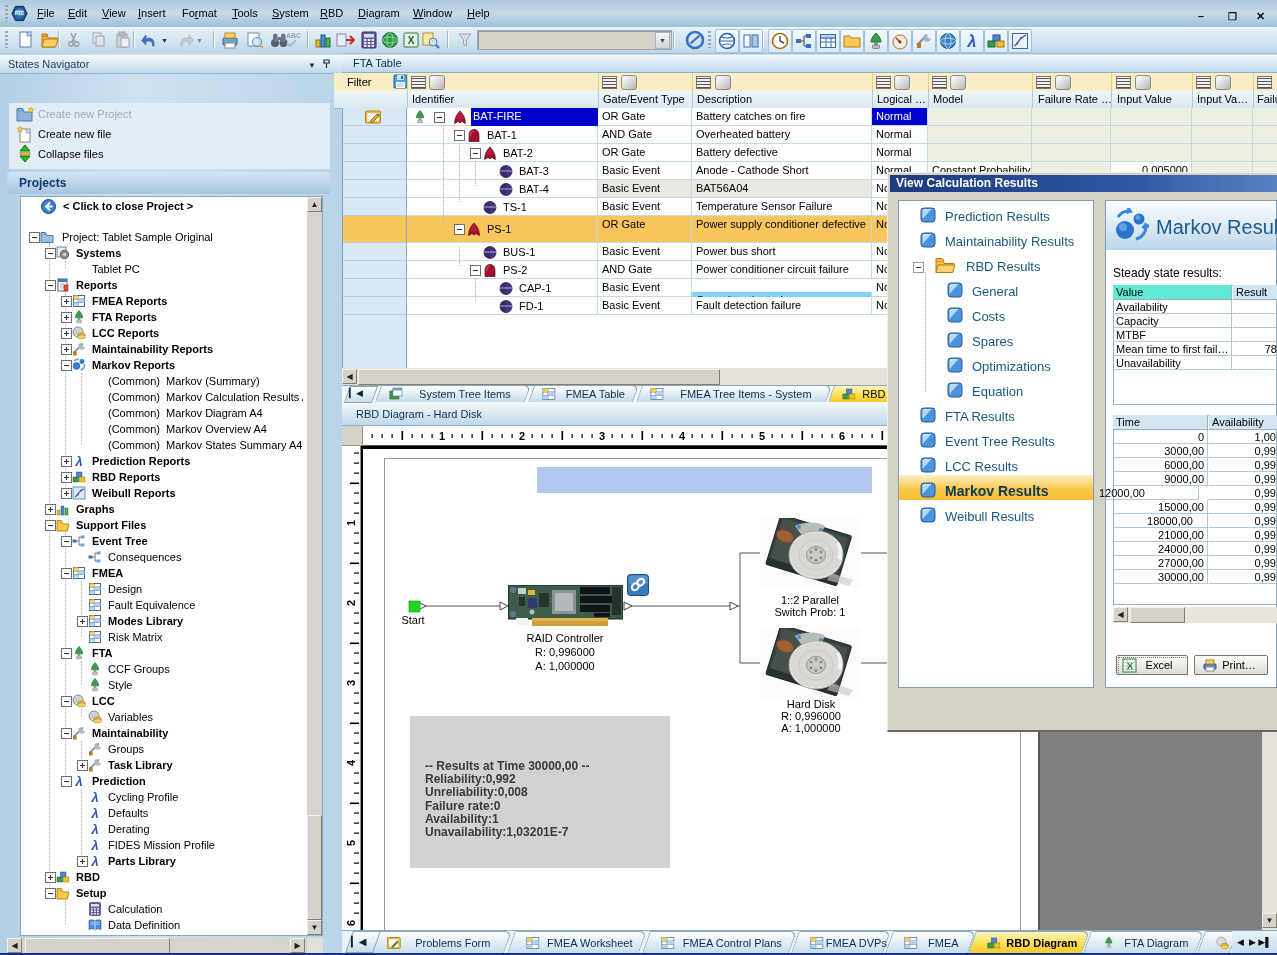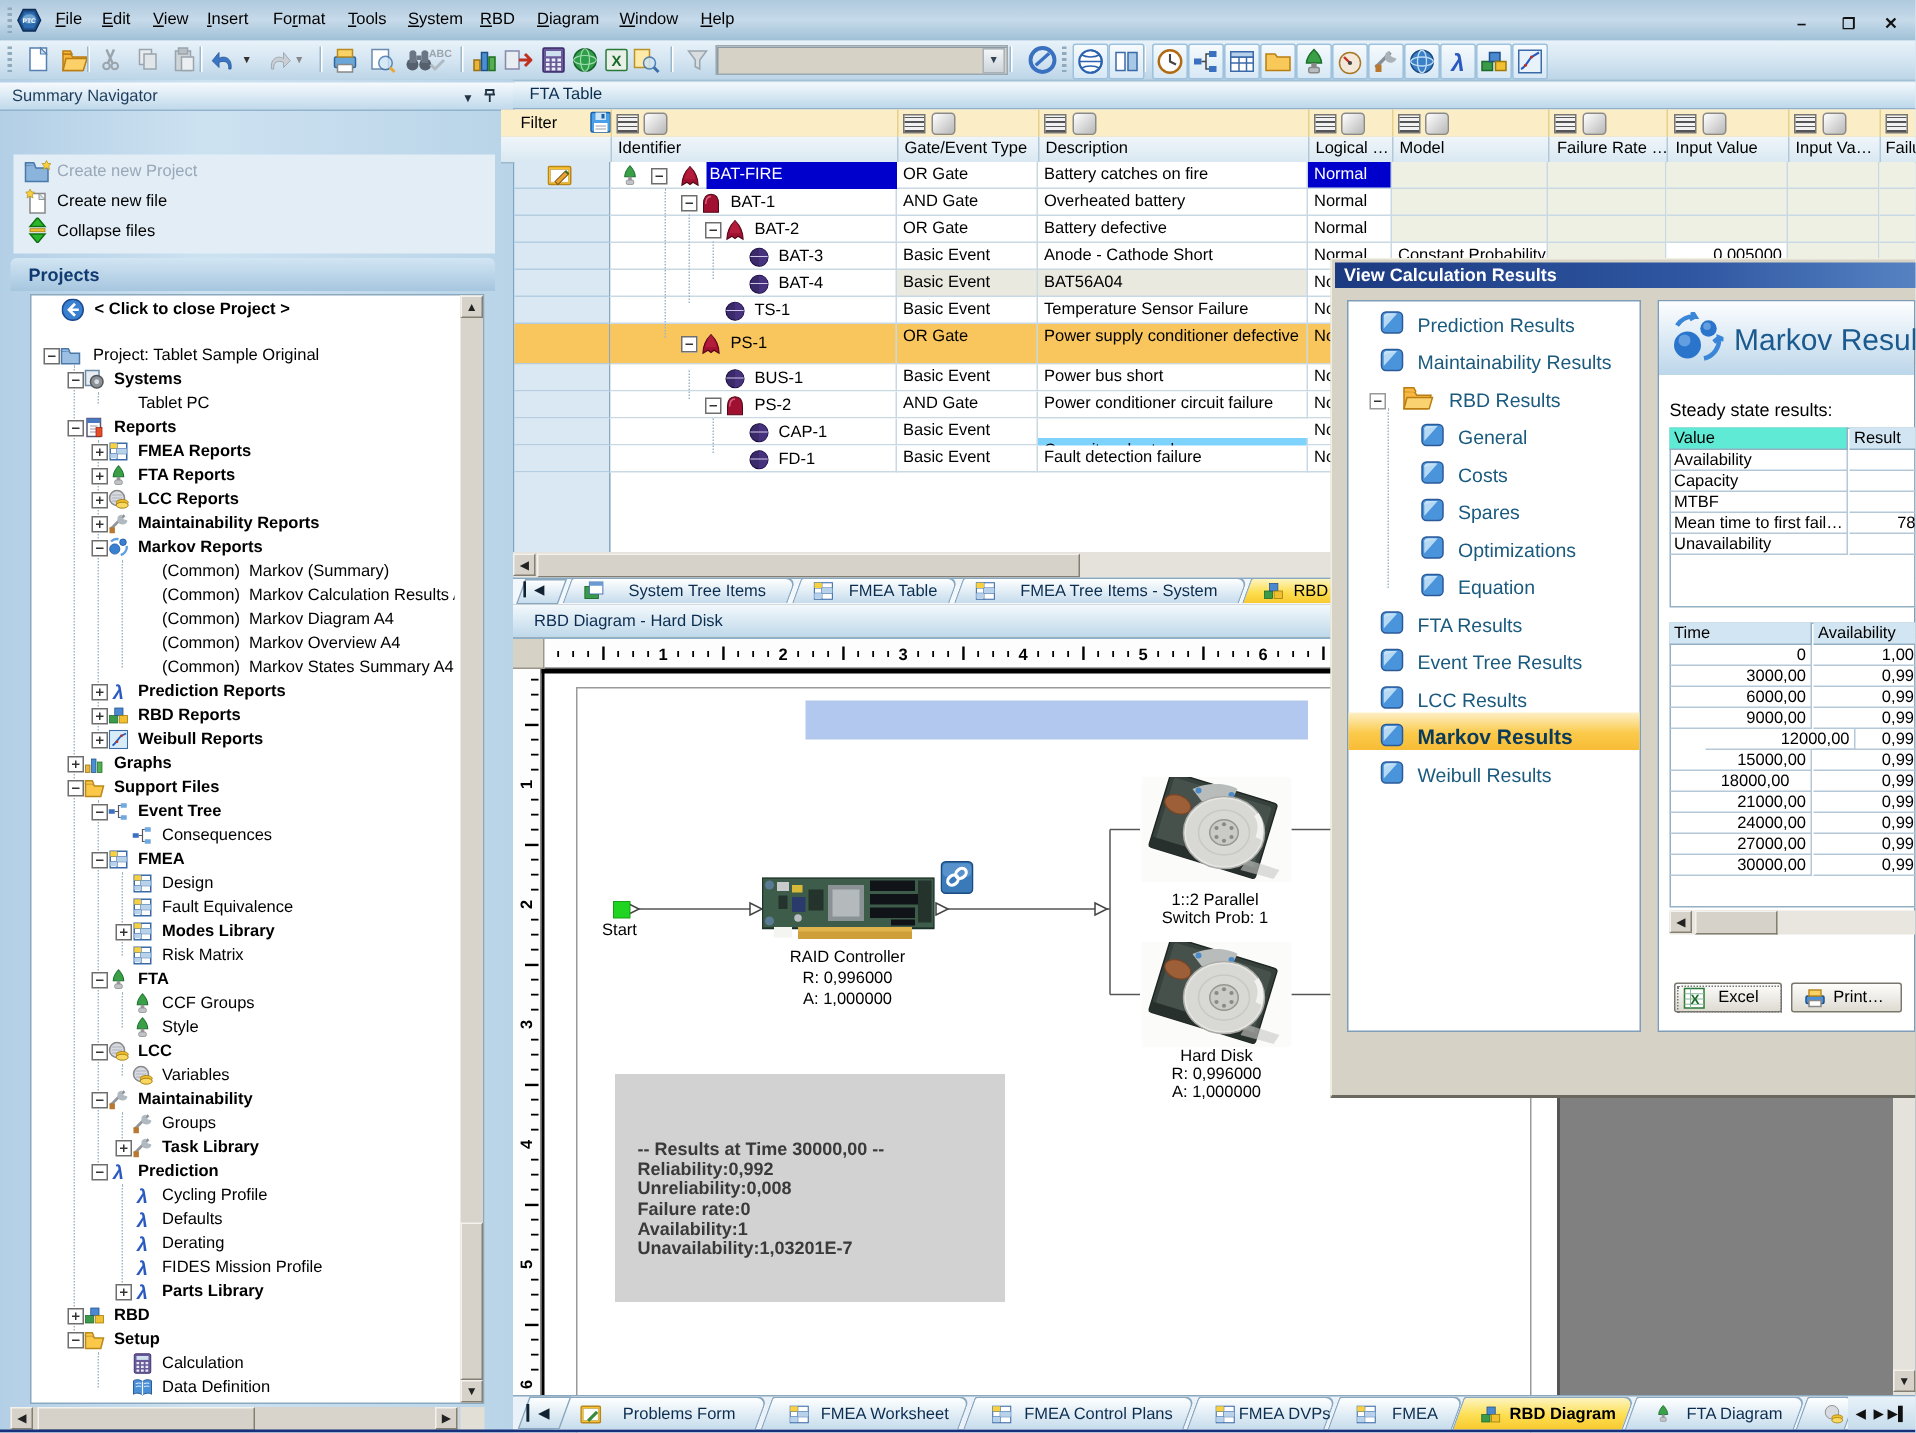--- a/index.html
+++ b/index.html
@@ -284,21 +284,21 @@
     </svg>
 <div class="ab tbtn" style="left:1008px;top:29px"></div>
 <svg class="ab" style="left:1010px;top:31px" width="20" height="20" viewBox="0 0 20 20">
       <rect x="2.5" y="2.5" width="15" height="15" fill="#e8f2fa" stroke="#3a6aa8"></rect>
       <path d="M4 15 C7 14 9 9 11 7 L16 4" stroke="#2a5ac0" stroke-width="1.4" fill="none"></path>
       <circle cx="7" cy="12.5" r="1" fill="#c03020"></circle>
       <circle cx="11" cy="7" r="1" fill="#c03020"></circle>
     </svg>
 <div class="ab tsep" style="left:762px;top:31px"></div>
 <div class="ab" id="leftpanel"></div>
-<div class="ab panetitle" style="left:0;top:55px;width:342px">Summary Navigator</div>
+<div class="ab panetitle" style="left:0;top:55px;width:342px">States Navigator</div>
 <div class="ab" style="left:308px;top:61px;font-size:8px;color:#234">▼</div>
 <svg class="ab" style="left:321px;top:59px" width="11" height="11" viewBox="0 0 11 11">
       <path d="M2 4 l7 0 M3 4 l0 -3 5 0 0 3 M5.5 4 l0 5" stroke="#234" stroke-width="1.2" fill="none"></path>
     </svg>
 <div class="ab" id="tasksbox"></div>
 <svg class="ab" style="left:16px;top:106px" width="18" height="16" viewBox="0 0 18 16">
 <path d="M1 4 l6 0 1 2 8 0 0 9 -15 0z" fill="#8ab4dc" stroke="#4a78a8"></path>
       <path d="M1 4 l0 -1.5 5.5 0 1 2" fill="#8ab4dc" stroke="#4a78a8"></path>
 <g transform="translate(12,1)">
         <polygon points="3,0 4,2 6,2 4.5,3.8 5,6 3,4.8 1,6 1.5,3.8 0,2 2,2" fill="#f8d040" stroke="#b8921a" stroke-width="0.5"></polygon>
@@ -1459,21 +1459,21 @@
 <div class="ab rcell" style="left:1113px;top:415px;width:95px;height:15px;background:#d2e5f2;border-right:1px solid #94b0c4;border-bottom:1px solid #94b0c4;padding-left:3px">Time</div>
 <div class="ab rcell" style="left:1209px;top:415px;width:68px;height:15px;background:#d2e5f2;border-bottom:1px solid #94b0c4;padding-left:3px">Availability</div>
 <div class="ab rcell" style="left:1113px;top:430px;width:95px;height:14px;border-right:1px solid #b4c8d8;border-bottom:1px solid #b4c8d8;text-align:right;padding-right:3px">0</div>
 <div class="ab rcell" style="left:1209px;top:430px;width:68px;height:14px;border-bottom:1px solid #b4c8d8;text-align:right;padding-right:1px">1,00</div>
 <div class="ab rcell" style="left:1113px;top:444px;width:95px;height:14px;border-right:1px solid #b4c8d8;border-bottom:1px solid #b4c8d8;text-align:right;padding-right:3px">3000,00</div>
 <div class="ab rcell" style="left:1209px;top:444px;width:68px;height:14px;border-bottom:1px solid #b4c8d8;text-align:right;padding-right:1px">0,99</div>
 <div class="ab rcell" style="left:1113px;top:458px;width:95px;height:14px;border-right:1px solid #b4c8d8;border-bottom:1px solid #b4c8d8;text-align:right;padding-right:3px">6000,00</div>
 <div class="ab rcell" style="left:1209px;top:458px;width:68px;height:14px;border-bottom:1px solid #b4c8d8;text-align:right;padding-right:1px">0,99</div>
 <div class="ab rcell" style="left:1113px;top:472px;width:95px;height:14px;border-right:1px solid #b4c8d8;border-bottom:1px solid #b4c8d8;text-align:right;padding-right:3px">9000,00</div>
 <div class="ab rcell" style="left:1209px;top:472px;width:68px;height:14px;border-bottom:1px solid #b4c8d8;text-align:right;padding-right:1px">0,99</div>
-<div class="ab rcell" style="left:1137px;top:486px;width:100px;height:14px;border-right:1px solid #b4c8d8;border-bottom:1px solid #b4c8d8;text-align:right;padding-right:3px">12000,00</div>
+<div class="ab rcell" style="left:1099px;top:486px;width:100px;height:14px;border-right:1px solid #b4c8d8;border-bottom:1px solid #b4c8d8;padding-right:3px">12000,00</div>
 <div class="ab rcell" style="left:1209px;top:486px;width:68px;height:14px;border-bottom:1px solid #b4c8d8;text-align:right;padding-right:1px">0,99</div>
 <div class="ab rcell" style="left:1113px;top:500px;width:95px;height:14px;border-right:1px solid #b4c8d8;border-bottom:1px solid #b4c8d8;text-align:right;padding-right:3px">15000,00</div>
 <div class="ab rcell" style="left:1209px;top:500px;width:68px;height:14px;border-bottom:1px solid #b4c8d8;text-align:right;padding-right:1px">0,99</div>
 <div class="ab rcell" style="left:1113px;top:514px;width:95px;height:14px;border-right:1px solid #b4c8d8;border-bottom:1px solid #b4c8d8;text-align:right;padding-right:14px">18000,00</div>
 <div class="ab rcell" style="left:1209px;top:514px;width:68px;height:14px;border-bottom:1px solid #b4c8d8;text-align:right;padding-right:1px">0,99</div>
 <div class="ab rcell" style="left:1113px;top:528px;width:95px;height:14px;border-right:1px solid #b4c8d8;border-bottom:1px solid #b4c8d8;text-align:right;padding-right:3px">21000,00</div>
 <div class="ab rcell" style="left:1209px;top:528px;width:68px;height:14px;border-bottom:1px solid #b4c8d8;text-align:right;padding-right:1px">0,99</div>
 <div class="ab rcell" style="left:1113px;top:542px;width:95px;height:14px;border-right:1px solid #b4c8d8;border-bottom:1px solid #b4c8d8;text-align:right;padding-right:3px">24000,00</div>
 <div class="ab rcell" style="left:1209px;top:542px;width:68px;height:14px;border-bottom:1px solid #b4c8d8;text-align:right;padding-right:1px">0,99</div>
 <div class="ab rcell" style="left:1113px;top:556px;width:95px;height:14px;border-right:1px solid #b4c8d8;border-bottom:1px solid #b4c8d8;text-align:right;padding-right:3px">27000,00</div>

